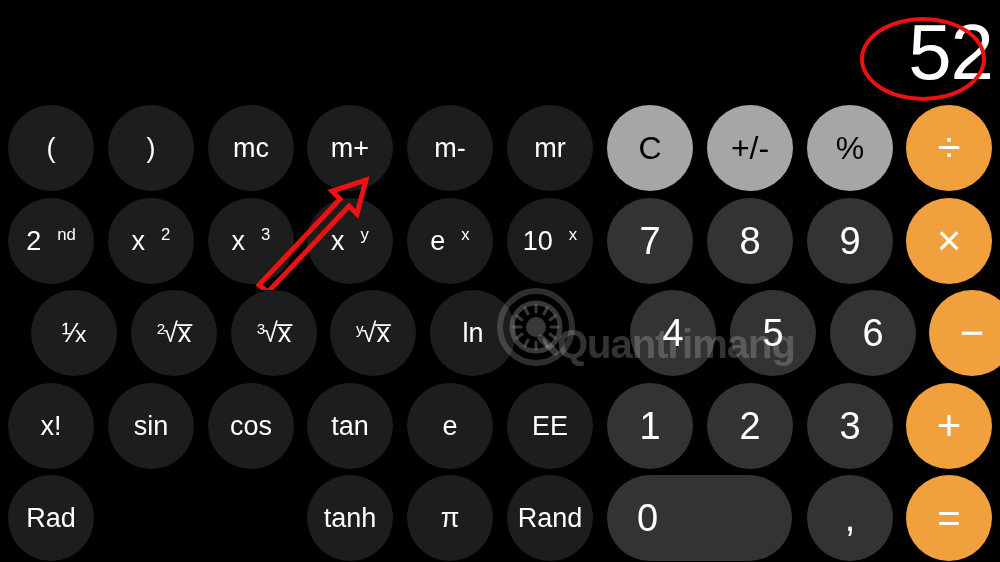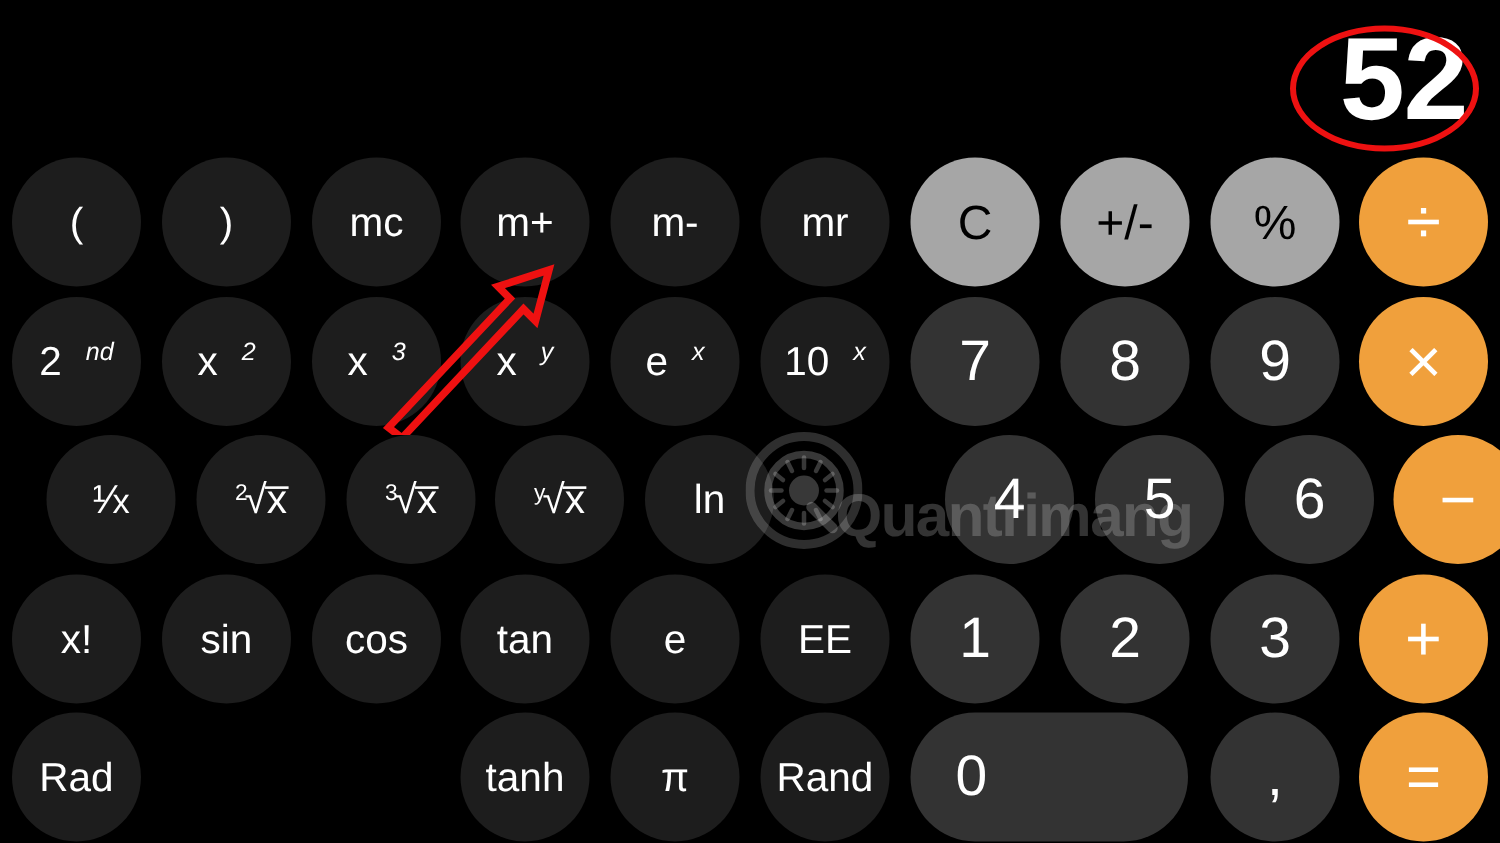--- a/index.html
+++ b/index.html
@@ -25,26 +25,26 @@
   
   #display-area {
     position: absolute;
     left: 0;
     top: 0;
     width: 1000px;
     height: 104px;
   }
   #display-value {
     position: absolute;
-    right: 22px;
+    right: 7px;
     top: 4px;
     font-size: 78px;
     line-height: 96px;
     color: #ffffff;
-    font-weight: 700;
+    font-weight: 400;
     letter-spacing: -1px;
     white-space: nowrap;
   }
 
   
   #annotation-ellipse {
     position: absolute;
     left: 860px;
     top: 17px;
     width: 126px;
@@ -120,21 +120,21 @@
   .c8 { left: 807px; }
   .c9 { left: 906px; }
 
   .key.sci      { background: #1d1d1d; color: #ffffff; font-size: 27px; }
   .key.digit    { background: #333333; color: #ffffff; font-size: 38px; font-weight: 300; }
   .key.util     { background: #a6a6a6; color: #000000; font-size: 32px; font-weight: 400; }
   .key.op       { background: #f0a03c; color: #ffffff; font-size: 40px; font-weight: 400; }
   .key.zero     { width: 185px; border-radius: 43px; justify-content: flex-start; padding-left: 30px; }
 
   
-  .key sup { font-size: 0.62em; vertical-align: super; line-height: 0; margin-left: 16px; font-style: italic; }
+  .key sup { font-size: 0.62em; vertical-align: super; line-height: 0; margin-left: 16px; }
   .key sub { font-size: 0.58em; vertical-align: sub; line-height: 0; margin-left: 0px; }
 
   .frac { font-size: 27px; }
 
   
   .root {
     display: inline-flex;
     align-items: flex-start;
     font-size: 27px;
     line-height: 1;

